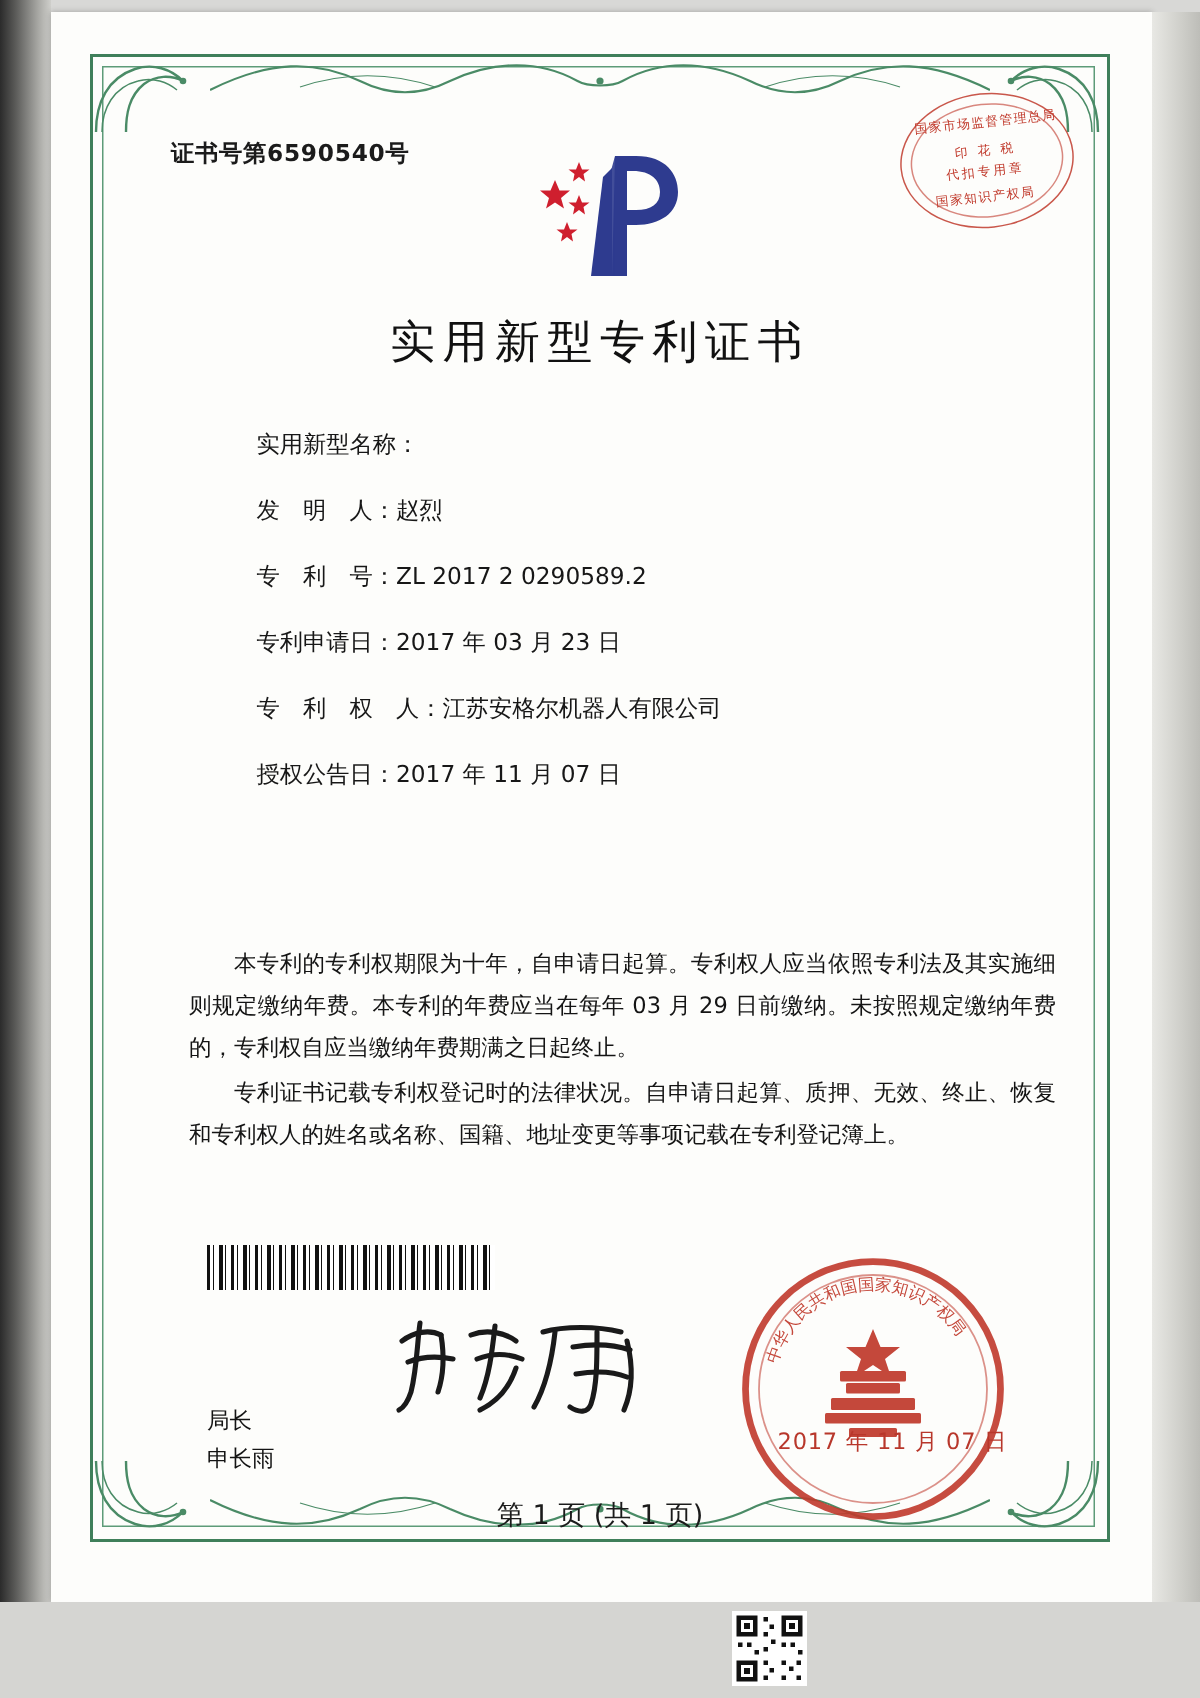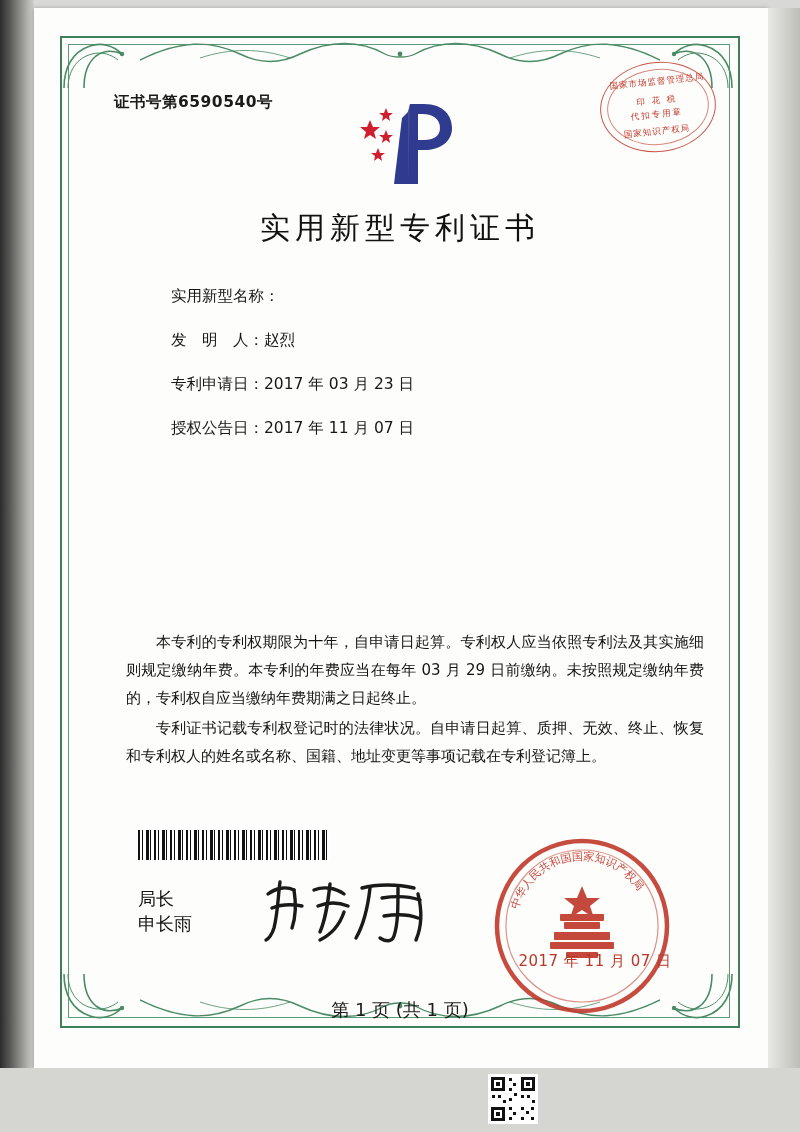--- a/index.html
+++ b/index.html
@@ -205,25 +205,25 @@
       repeating-linear-gradient(to right,
         #111 0px, #111 2px, #fff 2px, #fff 4px,
         #111 4px, #111 5px, #fff 5px, #fff 8px,
         #111 8px, #111 11px, #fff 11px, #fff 12px,
         #111 12px, #111 13px, #fff 13px, #fff 16px);
   }
 
   
   .sig-label {
     position: absolute;
-    left: 138px; top: 888px;
-    font-size: 18px;
+    left: 138px; top: 936px;
+    font-size: 15px;
     line-height: 25px;
     color: #141414;
-    font-family: Liberation Mono, monospace;
+    font-family: Liberation Serif, serif;
   }
   .signature {
     position: absolute;
     left: 258px; top: 872px;
     width: 190px; height: 74px;
     color: #1a1a1a;
   }
   .signature svg { width: 100%; height: 100%; display: block; }
 
   
@@ -365,22 +365,30 @@
 
   <div class="fields">
     <div class="field-row">
       <span class="field-label">实用新型名称：</span>
     </div>
     <div class="field-row">
       <span class="field-label">发　明　人：</span>
       <span class="field-value">赵烈</span>
     </div>
     <div class="field-row">
+      <span class="field-label">专　利　号：</span>
+      <span class="field-value">ZL 2017 2 0290589.2</span>
+    </div>
+    <div class="field-row">
       <span class="field-label">专利申请日：</span>
       <span class="field-value">2017 年 03 月 23 日</span>
+    </div>
+    <div class="field-row">
+      <span class="field-label">专　利　权　人：</span>
+      <span class="field-value">江苏安格尔机器人有限公司</span>
     </div>
     <div class="field-row">
       <span class="field-label">授权公告日：</span>
       <span class="field-value">2017 年 11 月 07 日</span>
     </div>
   </div>
 
   <div class="body-text">
     <p>本专利的专利权期限为十年，自申请日起算。专利权人应当依照专利法及其实施细则规定缴纳年费。本专利的年费应当在每年 03 月 29 日前缴纳。未按照规定缴纳年费的，专利权自应当缴纳年费期满之日起终止。</p>
     <p>专利证书记载专利权登记时的法律状况。自申请日起算、质押、无效、终止、恢复和专利权人的姓名或名称、国籍、地址变更等事项记载在专利登记簿上。</p>

